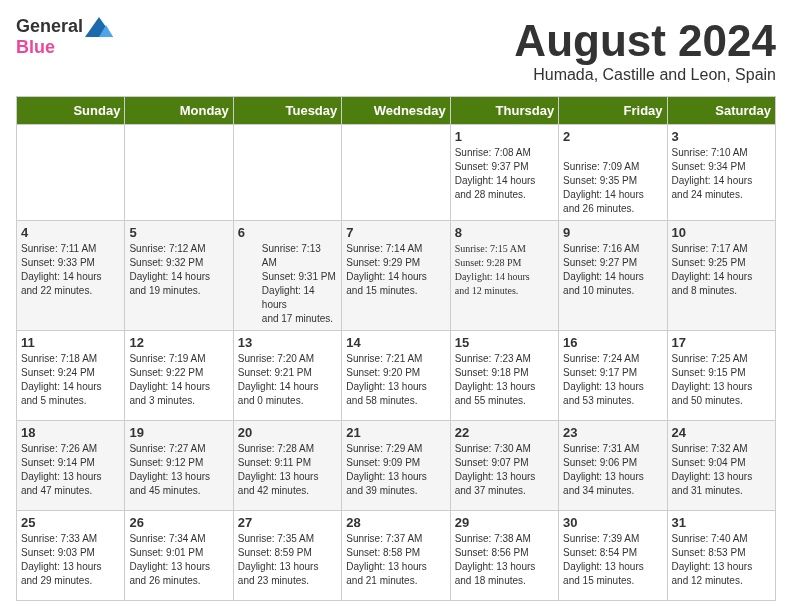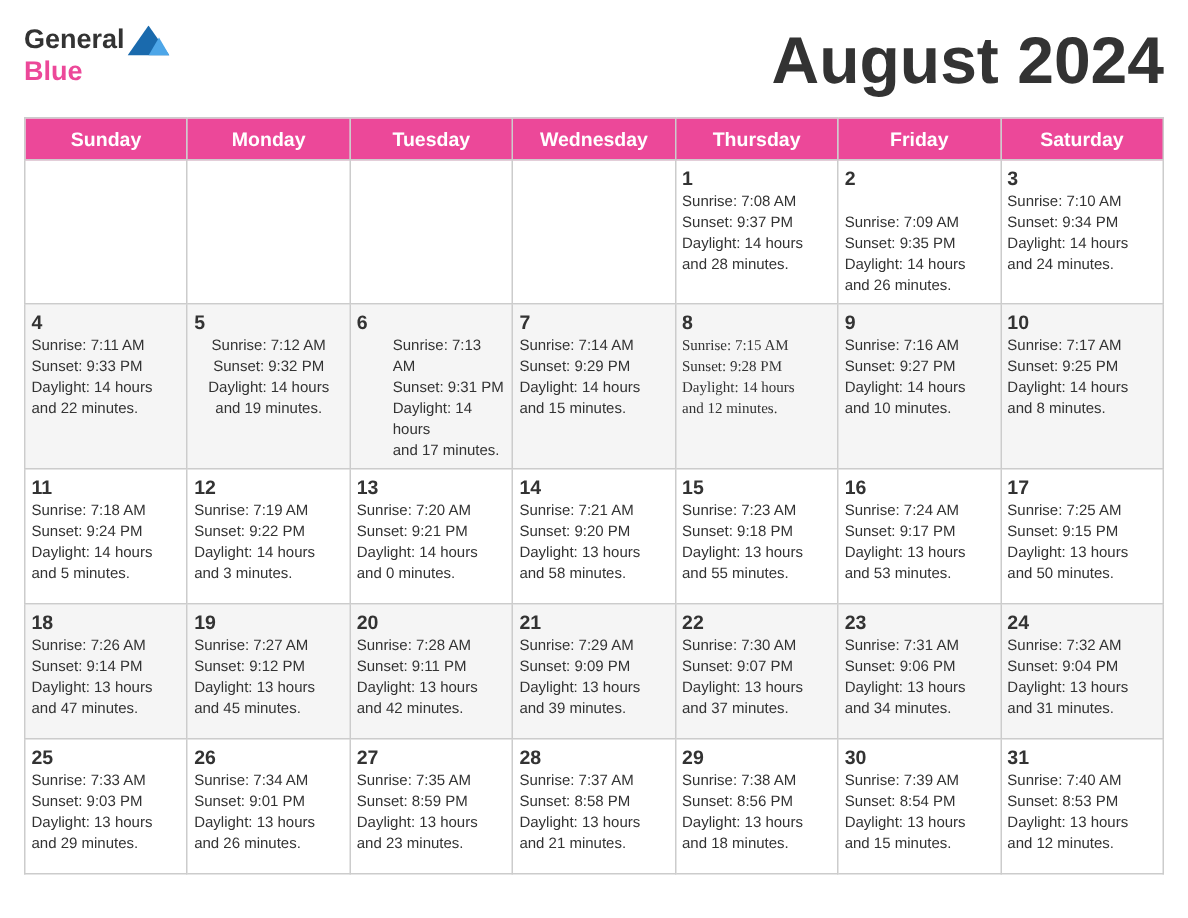--- a/index.html
+++ b/index.html
@@ -53,26 +53,26 @@
       font-size: 16px;
       font-weight: normal;
       color: #333;
     }
     table {
       width: 100%;
       border-collapse: collapse;
       table-layout: fixed;
     }
     thead tr th {
-      background-color: #ec4899;
+      background-color: #4d7c0f;
       color: #fff;
       font-size: 13px;
       font-weight: bold;
       padding: 6px 4px;
-      text-align: center;
+      text-align: right;
       border: 1px solid #ccc;
     }
     tbody tr td {
       border: 1px solid #ccc;
       vertical-align: top;
       padding: 4px;
       font-size: 10.5px;
       color: #333;
       height: 90px;
       background: #fff;
@@ -107,20 +107,21 @@
         <polygon points="0,20 14,0 28,20" fill="#1a6aad"></polygon>
         <polygon points="14,20 21,8 28,20" fill="#4da6e8"></polygon>
       </svg>
     </div>
     <div>
       <span class="logo-blue">Blue</span>
     </div>
   </div>
   <div class="title-block">
     <h1>August 2024</h1>
+    <h2>Humada, Castille and Leon, Spain</h2>
   </div>
 </div>
 
 <table>
   <thead>
     <tr>
     <th>Sunday</th>
         <th>Monday</th>
         <th>Tuesday</th>
         <th>Wednesday</th>
@@ -160,21 +161,21 @@
       <tr>
         <td>
           <span class="day-num">4</span>
           <div class="cell-content" style="white-space: pre-line;">Sunrise: 7:11 AM
 Sunset: 9:33 PM
 Daylight: 14 hours
 and 22 minutes.</div>
         </td>
         <td>
           <span class="day-num">5</span>
-          <div class="cell-content" style="white-space: pre-line; text-align: center;">Sunrise: 7:12 AM
+          <div class="cell-content" style="white-space: pre-line;">Sunrise: 7:12 AM
 Sunset: 9:32 PM
 Daylight: 14 hours
 and 19 minutes.</div>
         </td>
         <td>
           <span class="day-num">6</span>
           <div class="cell-content" style="white-space: pre-line; margin-left: 24px;">Sunrise: 7:13 AM
 Sunset: 9:31 PM
 Daylight: 14 hours
 and 17 minutes.</div>

